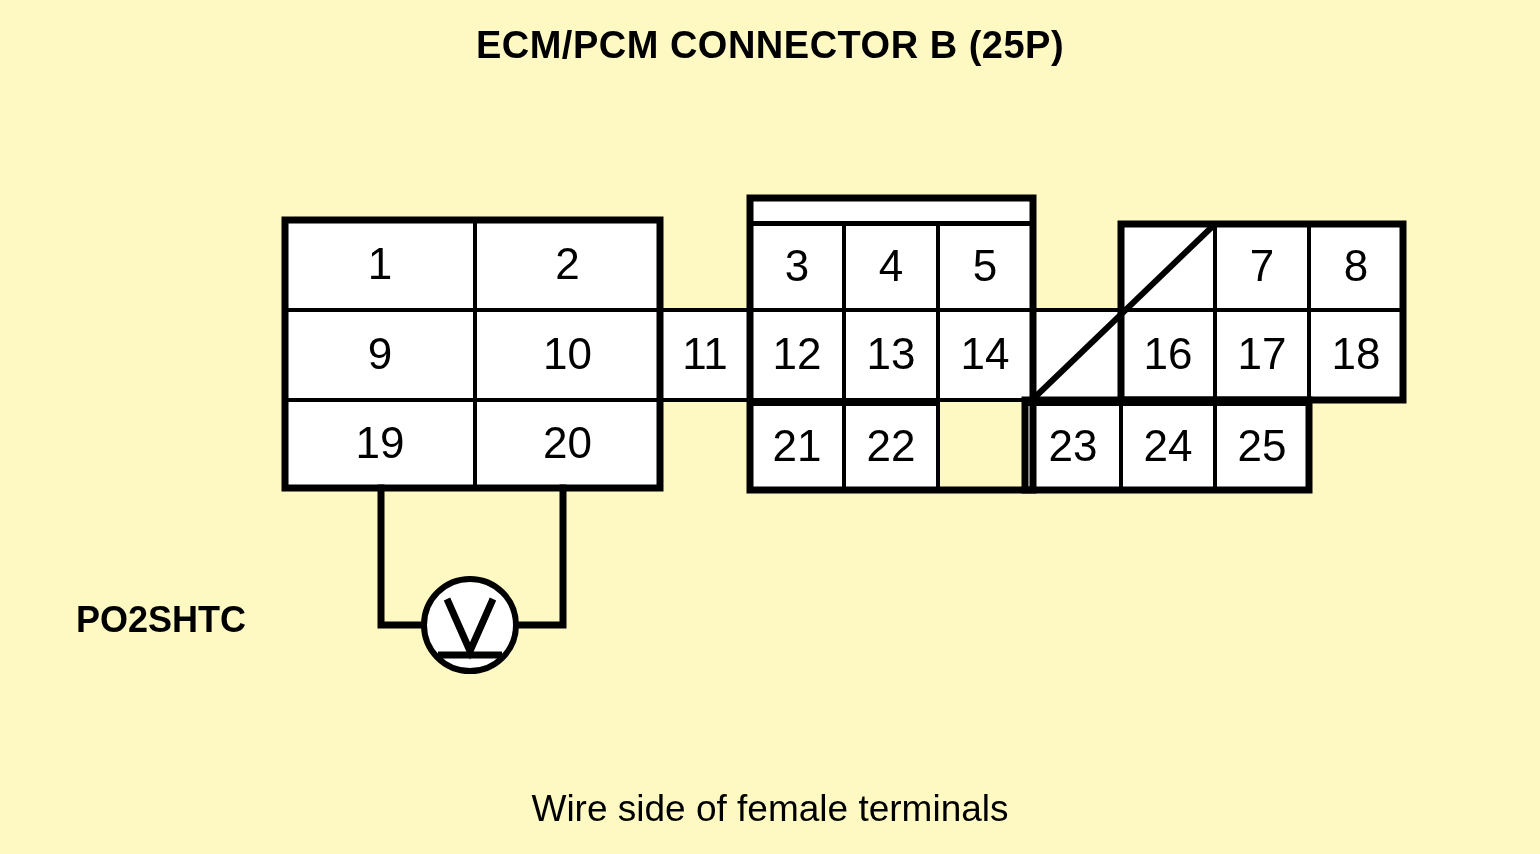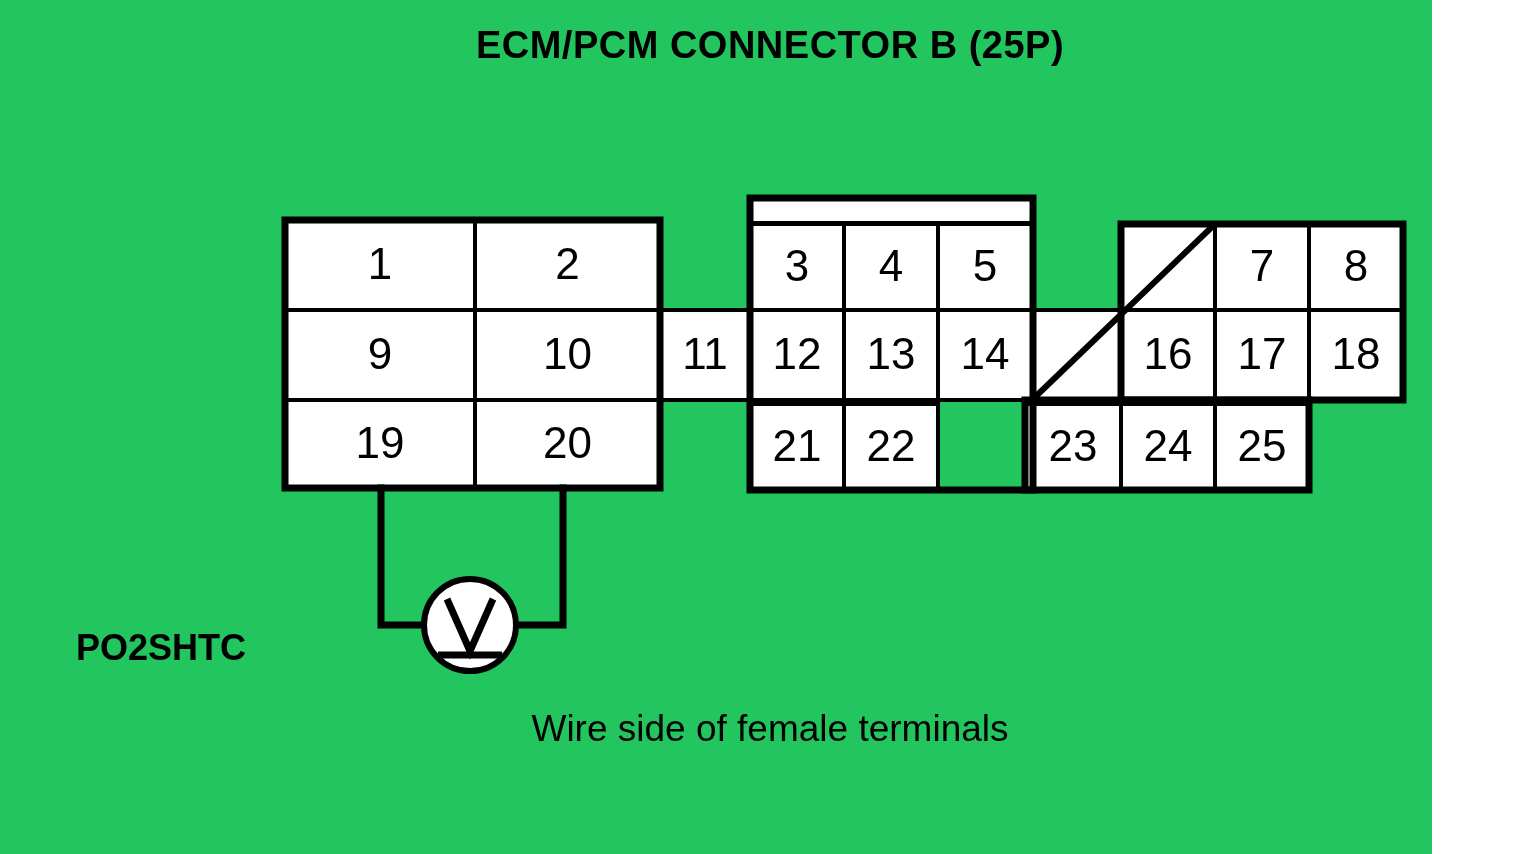--- a/index.html
+++ b/index.html
@@ -7,58 +7,58 @@
     margin: 0;
     padding: 0;
     background: #ffffff;
   }
   body {
     font-family: "Liberation Sans", sans-serif;
     color: #000000;
   }
   #page {
     position: relative;
-    width: 1432px;
+    width: 1540px;
     height: 854px;
-    background: #22c55e;
+    background: #fef9c3;
     overflow: hidden;
   }
   .title {
     position: absolute;
     left: 0;
     top: 24px;
     width: 1540px;
     text-align: center;
     font-size: 38px;
     font-weight: bold;
     letter-spacing: 0.5px;
     white-space: nowrap;
   }
   .caption {
     position: absolute;
     left: 0;
-    top: 708px;
+    top: 788px;
     width: 1540px;
     text-align: center;
     font-size: 37px;
     font-weight: normal;
     white-space: nowrap;
   }
   .label-lg1 {
     position: absolute;
     left: 664px;
     top: 515px;
     font-size: 36px;
     font-weight: bold;
     white-space: nowrap;
   }
   .label-po2 {
     position: absolute;
     left: 76px;
-    top: 628px;
+    top: 600px;
     font-size: 36px;
     font-weight: bold;
     line-height: 1.12;
     white-space: nowrap;
   }
   .label-po2 span { display: block; }
   #diagram-svg {
     position: absolute;
     left: 0;
     top: 0;

